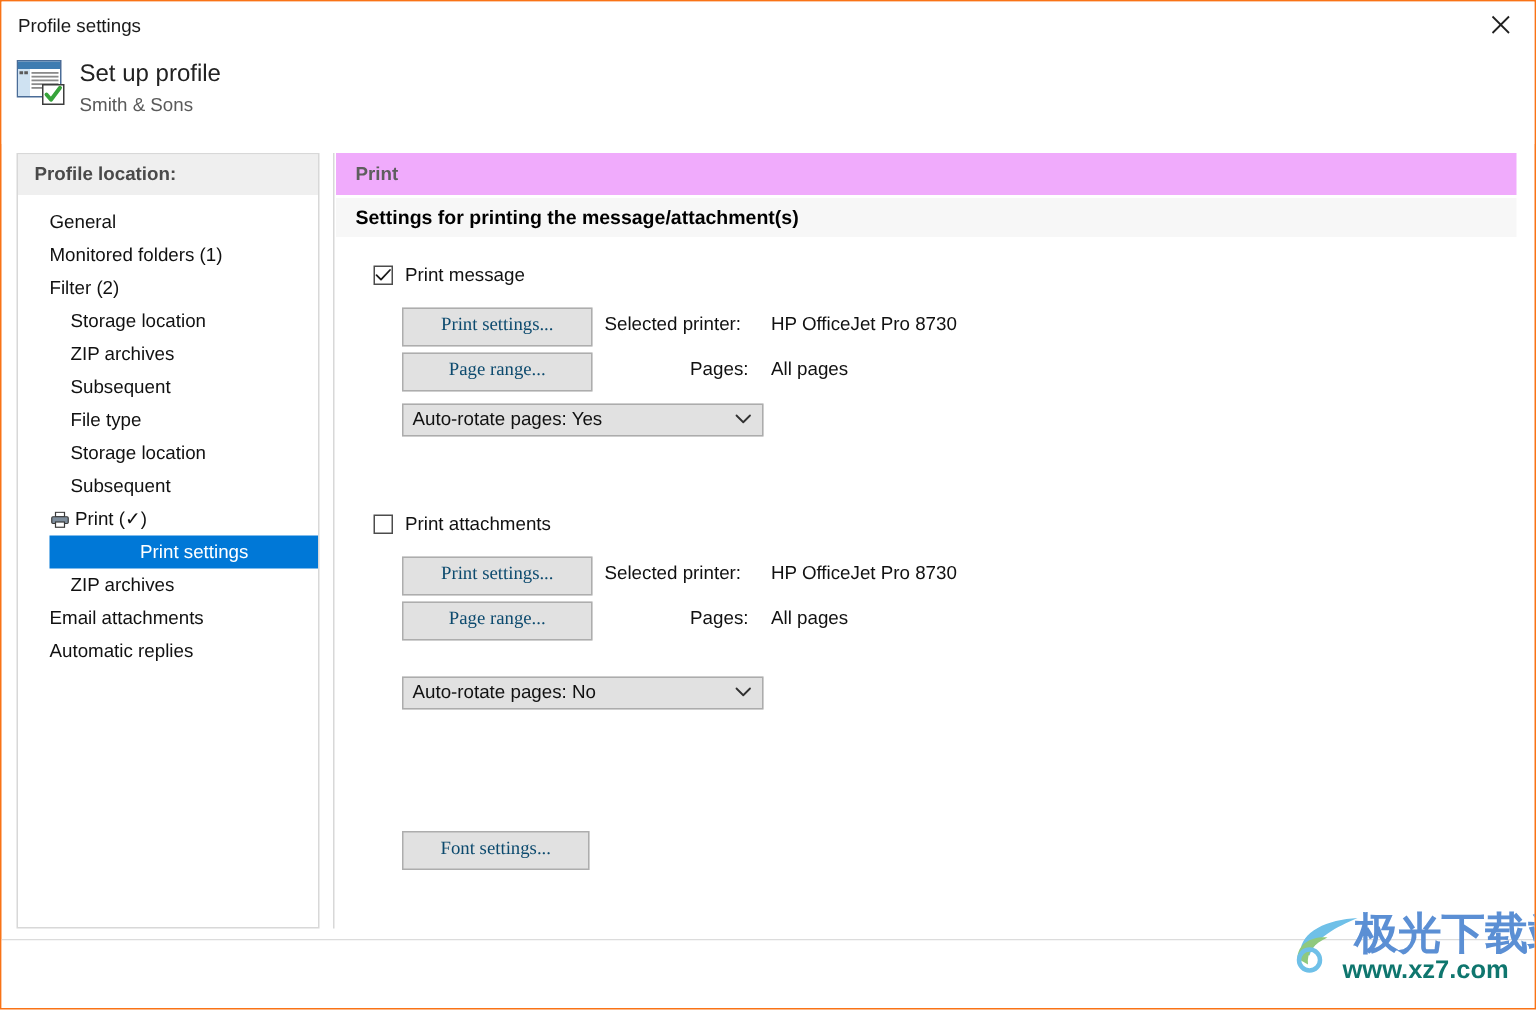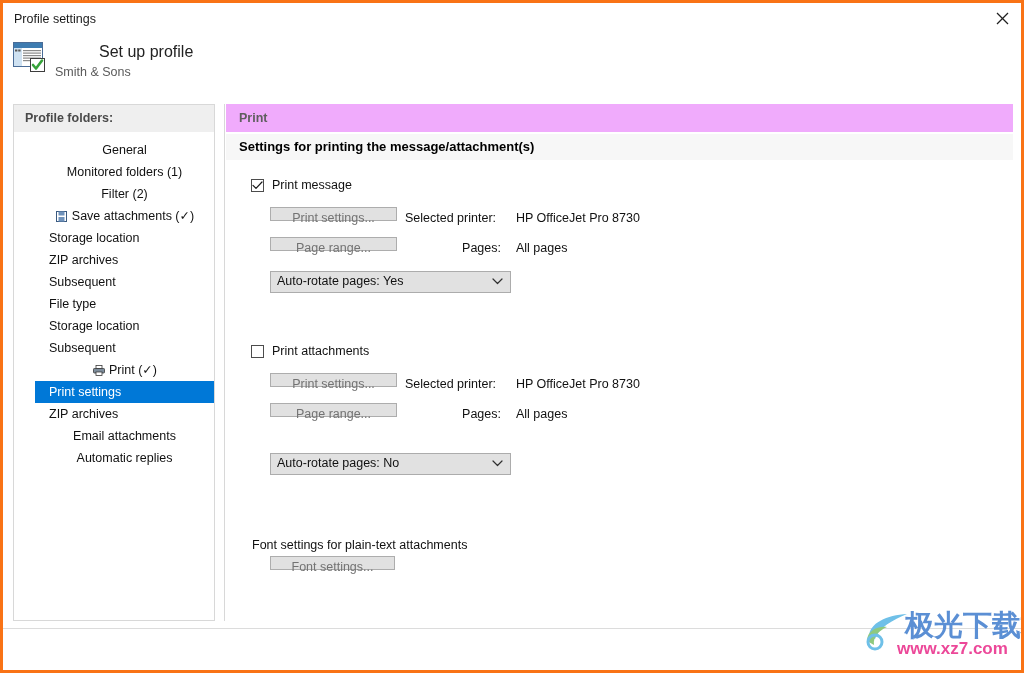--- a/index.html
+++ b/index.html
@@ -15,21 +15,21 @@
     color: #000000;
     overflow: hidden;
     position: relative;
   }
   .window {
     position: absolute;
     left: 0; top: 0;
     width: 1024px;
     height: 673px;
     background: #ffffff;
-    border: 3px solid #f97316;
+    border: 1px solid #f97316;
     box-sizing: border-box;
     overflow: hidden;
   }
 
   
   .titlebar {
     position: absolute;
     left: 0; top: 0;
     width: 1022px;
     height: 33px;
@@ -67,21 +67,20 @@
     left: 10px; top: 5px;
     width: 36px;
     height: 34px;
   }
   .header-title {
     position: absolute;
     left: 52px; top: 7px;
     font-size: 16px;
     color: #222222;
     white-space: nowrap;
-    margin-left: 44px;
   }
   .header-sub {
     position: absolute;
     left: 52px; top: 29px;
     font-size: 12.5px;
     color: #5a5a5a;
     white-space: nowrap;
   }
 
   
@@ -117,28 +116,29 @@
     height: 22px;
     line-height: 22px;
     font-size: 12.5px;
     color: #111111;
     white-space: nowrap;
     display: flex;
     align-items: center;
     cursor: default;
     box-sizing: border-box;
   }
-  .tree-item.lvl0 { padding-left: 21px; justify-content: center; }
+  .tree-item.lvl0 { padding-left: 21px; }
   .tree-item.lvl1 { padding-left: 35px; }
   .tree-item.selected {
     background: #0078d7;
     color: #ffffff;
     margin-left: 21px;
     padding-left: 14px;
     width: 179px;
+    justify-content: center;
   }
   .tree-ico {
     width: 14px;
     height: 14px;
     margin-right: 3px;
     flex: 0 0 auto;
     display: inline-flex;
     align-items: center;
     justify-content: center;
   }
@@ -204,27 +204,27 @@
     align-items: center;
     justify-content: center;
     flex: 0 0 auto;
   }
   .cbox svg { display:block; }
   .cblabel { font-size: 12.5px; color: #111111; }
 
   
   .btn {
     position: absolute;
-    height: 14px;
+    height: 26px;
     background: #e1e1e1;
     border: 1px solid #adadad;
     box-sizing: border-box;
-    font-family: Liberation Sans, sans-serif;
-    font-size: 12.5px;
-    color: #737373;
+    font-family: Liberation Serif, serif;
+    font-size: 12.5px;
+    color: #0c4a6e;
     text-align: center;
     line-height: 20px;
     cursor: default;
     white-space: nowrap;
   }
 
   .lbl {
     position: absolute;
     font-size: 12.5px;
     color: #111111;
@@ -287,21 +287,21 @@
     color: #5b8fd4;
     letter-spacing: 0px;
     white-space: nowrap;
     line-height: 30px;
   }
   .wm-url {
     position: absolute;
     left: 34px; top: 33px;
     font-size: 17px;
     font-weight: bold;
-    color: #ec4899;
+    color: #0f766e;
     white-space: nowrap;
     line-height: 18px;
   }
   .wm-swoosh {
     position: absolute;
     left: 0px; top: 4px;
     width: 56px;
     height: 44px;
   }
 </style>
@@ -337,46 +337,36 @@
         <rect x="10" y="19" width="12" height="1.2" fill="#8a8a8a"></rect>
         <rect x="17.5" y="17.5" width="14" height="13" fill="#ffffff" stroke="#3d3d3d" stroke-width="1"></rect>
         <path d="M20 24 L23 27.5 L29 19.5" fill="none" stroke="#36a33a" stroke-width="2.6" stroke-linecap="round" stroke-linejoin="round"></path>
       </svg>
     </div>
     <div class="header-title">Set up profile</div>
     <div class="header-sub">Smith &amp; Sons</div>
   </div>
 
   <div class="left-panel">
-    <div class="left-panel-head">Profile folders:</div>
+    <div class="left-panel-head">Profile location:</div>
 
     <div class="tree">
 
       <div class="tree-item lvl0">
         <span>General</span>
       </div>
 
       <div class="tree-item lvl0">
         <span>Monitored folders (1)</span>
       </div>
 
       <div class="tree-item lvl0">
         <span>Filter (2)</span>
       </div>
 
-      <div class="tree-item lvl0">
-        <span class="tree-ico">
-          <svg width="11" height="11" viewBox="0 0 11 11">
-            <rect x="0.5" y="0.5" width="10" height="10" fill="#ffffff" stroke="#3a5a80" stroke-width="1"></rect>
-            <rect x="2.5" y="0.5" width="6" height="4" fill="#6f92bb"></rect>
-            <rect x="2.5" y="6" width="6" height="4.5" fill="#6f92bb"></rect>
-          </svg>
-        </span>
-        <span>Save attachments (✓)</span>
-      </div>
 
       <div class="tree-item lvl1">
         <span>Storage location</span>
       </div>
 
       <div class="tree-item lvl1">
         <span>ZIP archives</span>
       </div>
 
       <div class="tree-item lvl1">
@@ -477,21 +467,20 @@
 
     <div class="combo" style="left:45px; top:349px; width:241px;">
       <span class="ctext">Auto-rotate pages: No</span>
       <span class="carrow">
         <svg width="11" height="7" viewBox="0 0 11 7">
           <path d="M1 1 L5.5 5.5 L10 1" fill="none" stroke="#303030" stroke-width="1.2" stroke-linecap="round" stroke-linejoin="round"></path>
         </svg>
       </span>
     </div>
 
-    <div class="lbl" style="left:27px; top:434px;">Font settings for plain-text attachments</div>
     <div class="btn" style="left:45px; top:452px; width:125px;">Font settings...</div>
 
   </div>
 
   <div class="footer-sep"></div>
   <div class="footer">
     
     
     
   </div>

